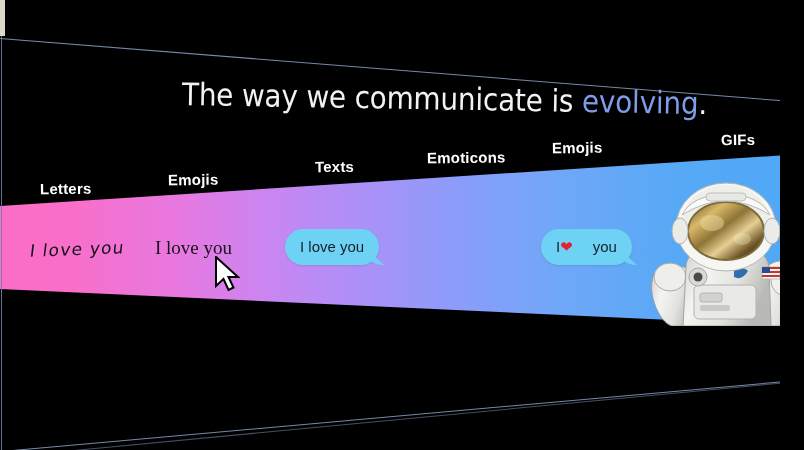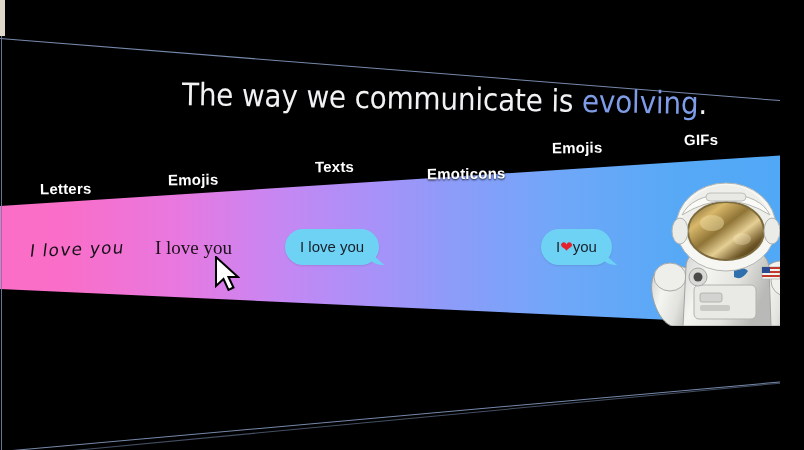--- a/index.html
+++ b/index.html
@@ -172,32 +172,32 @@
   <div class="guideline" id="guide-bottom-a"></div>
   <div class="guideline" id="guide-bottom-b"></div>
   <div id="guide-left"></div>
   <div id="corner-sliver"></div>
 
   <div id="headline"><span>The way we communicate is </span><span class="accent">evolving</span><span class="period">.</span></div>
 
   <div class="era-label" style="left:32px;  top:180px; transform:rotate(-0.6deg);margin-left:8px;">Letters</div>
   <div class="era-label" style="left:168px; top:171px; transform:rotate(-0.6deg);">Emojis</div>
   <div class="era-label" style="left:315px; top:158px; transform:rotate(-0.6deg);">Texts</div>
-  <div class="era-label" style="left:411px; top:165px; transform:rotate(-0.6deg);padding-left:16px;">Emoticons</div>
+  <div class="era-label" style="left:411px; top:149px; transform:rotate(-0.6deg);padding-left:16px;">Emoticons</div>
   <div class="era-label" style="left:552px; top:139px; transform:rotate(-0.6deg);">Emojis</div>
-  <div class="era-label" style="left:684px; top:131px; transform:rotate(-0.6deg);">GIFs</div>
+  <div class="era-label" style="left:721px; top:131px; transform:rotate(-0.6deg);">GIFs</div>
 
   <div class="sample" id="sample-letters" style="left:30px; top:239px;">I love you</div>
 
   <div class="sample" id="sample-emails" style="left:155px; top:237px;">I love you</div>
 
   <div class="bubble" style="left:285px; top:229px;"><span>I love you</span></div>
 
 
-  <div class="bubble" style="left:541px; top:229px;"><span>I</span><span class="heart">❤</span><span style="margin-left:0;">you</span></div>
+  <div class="bubble" style="left:541px; top:229px;"><span>I</span><span class="heart">❤</span><span style="margin-left:20px;">you</span></div>
 
   <div id="astronaut">
     <svg width="154" height="145" viewBox="0 0 154 145" xmlns="http://www.w3.org/2000/svg">
       <defs>
         <linearGradient id="visor" x1="0" y1="0" x2="1" y2="1">
           <stop offset="0%" stop-color="#5b4a22"></stop>
           <stop offset="25%" stop-color="#d9b86a"></stop>
           <stop offset="45%" stop-color="#8f7436"></stop>
           <stop offset="62%" stop-color="#e6cf94"></stop>
           <stop offset="80%" stop-color="#6d5526"></stop>

